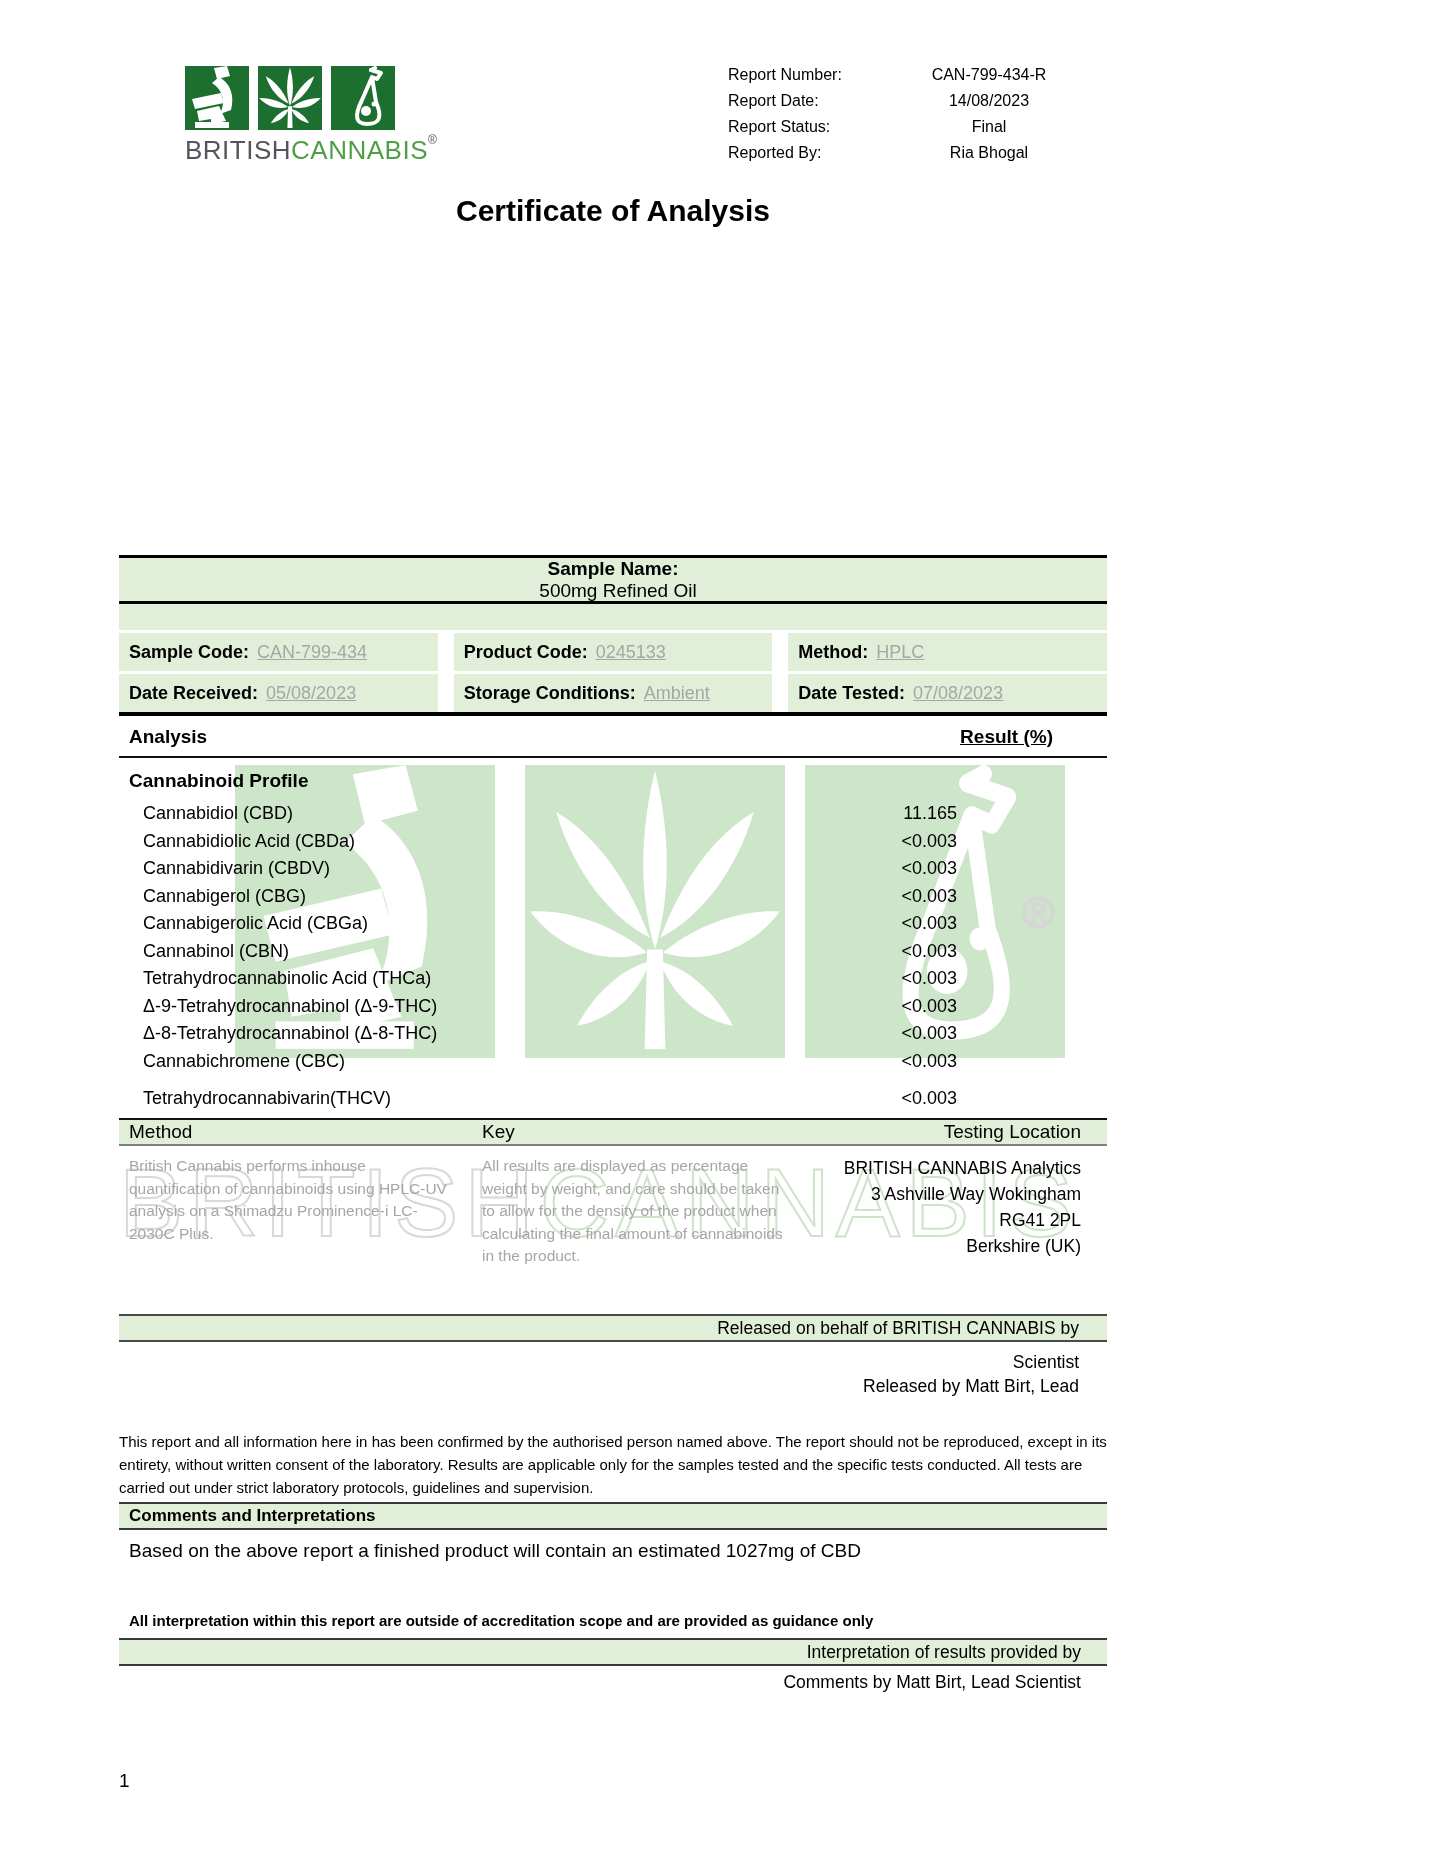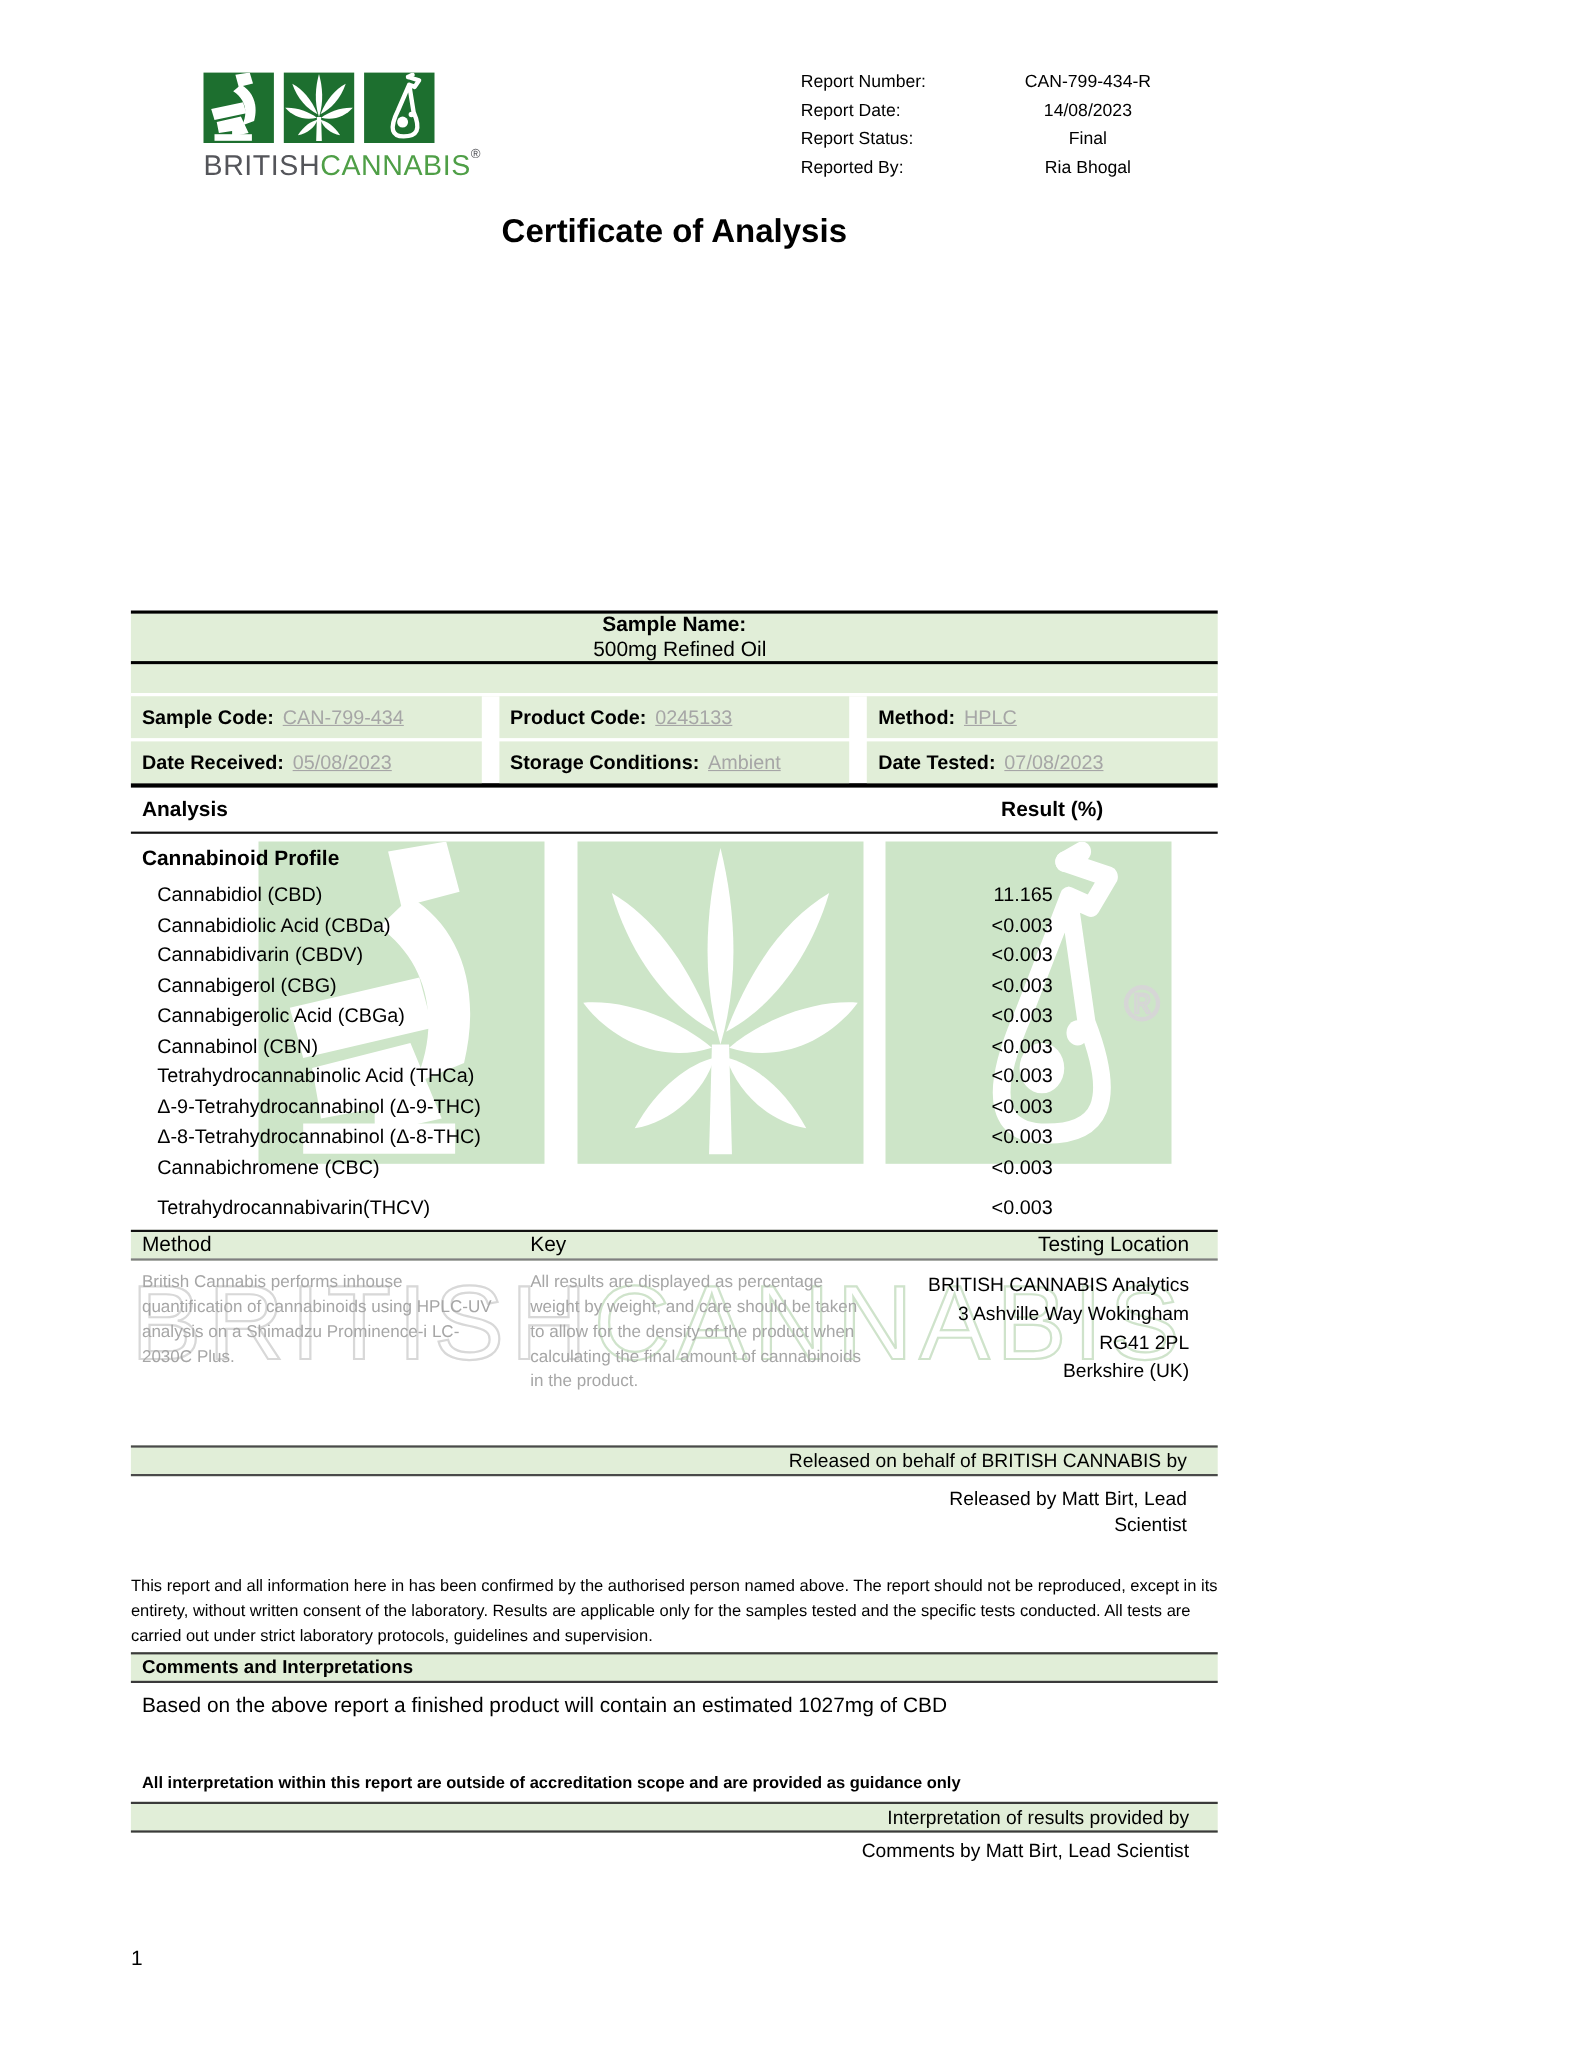--- a/index.html
+++ b/index.html
@@ -37,21 +37,21 @@
   .sf-cell{background:var(--bar-green);flex:1;display:flex;align-items:center;
            padding-left:10px;box-sizing:border-box;font-size:18px;margin-right:4px;}
   .sf-cell:last-child{margin-right:0;}
   .sf-label{font-weight:bold;margin-right:8px;white-space:nowrap;}
   .sf-value{color:#a6a6a6;white-space:nowrap;text-decoration:underline;}
 
   
   .analysis-head{left:119px;top:718px;width:988px;height:40px;border-bottom:2px solid #111;
                  display:flex;align-items:center;justify-content:space-between;
                  font-size:19px;font-weight:bold;box-sizing:border-box;padding-left:10px;}
-  .result-head{margin-right:104px;}
+  .result-head{margin-right:54px;text-decoration:underline;}
 
   
   .analysis-body{left:119px;top:760px;width:988px;height:358px;}
   .wm-squares{position:absolute;left:116px;top:5px;width:830px;height:293px;display:flex;z-index:0;}
   .wm-sq{width:260px;height:293px;background:var(--wm-green);margin-right:30px;}
   .wm-sq:nth-child(2){margin-right:20px;}
   .wm-sq:last-child{margin-right:0;}
   .wm-sq svg{width:100%;height:100%;display:block;}
   .wm-reg{position:absolute;left:903px;top:128px;z-index:0;font-size:44px;font-weight:400;
           color:transparent;-webkit-text-stroke:2px #d6d6d6;}
@@ -315,22 +315,22 @@
       <div>3 Ashville Way Wokingham</div>
       <div>RG41 2PL</div>
       <div>Berkshire (UK)</div>
     </div>
   </div>
 
   <div class="abs released-bar">
     <span>Released on behalf of BRITISH CANNABIS by</span>
   </div>
   <div class="abs released-by">
+    <div>Scientist</div>
     <div>Released by Matt Birt, Lead</div>
-    <div>Scientist</div>
   </div>
 
   <div class="abs disclaimer">This report and all information here in has been confirmed by the authorised person named above. The report should not be reproduced, except in its entirety, without written consent of the laboratory. Results are applicable only for the samples tested and the specific tests conducted. All tests are carried out under strict laboratory protocols, guidelines and supervision.</div>
 
   <div class="abs comments-bar">
     <span>Comments and Interpretations</span>
   </div>
   <div class="abs comments-body">Based on the above report a finished product will contain an estimated 1027mg of CBD</div>
   <div class="abs guidance">All interpretation within this report are outside of accreditation scope and are provided as guidance only</div>
   <div class="abs interp-bar">

